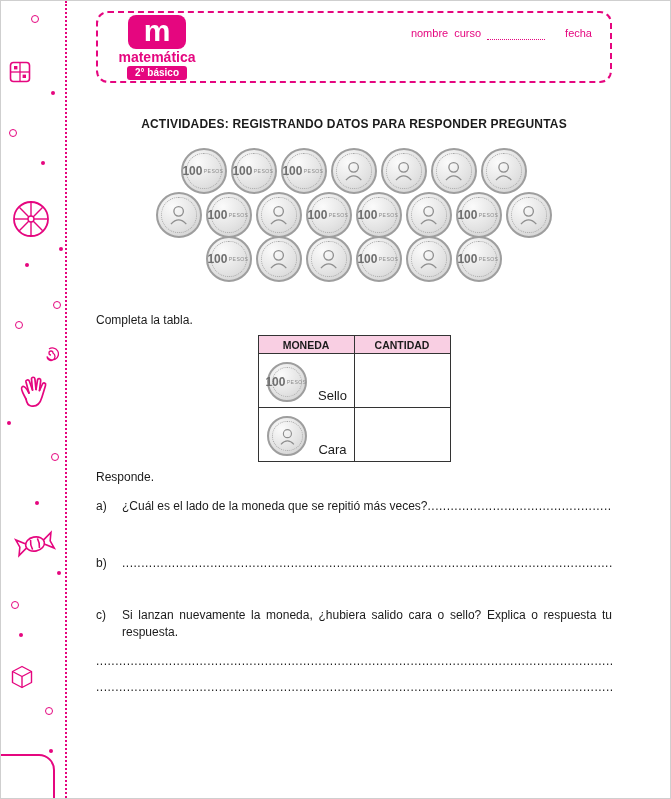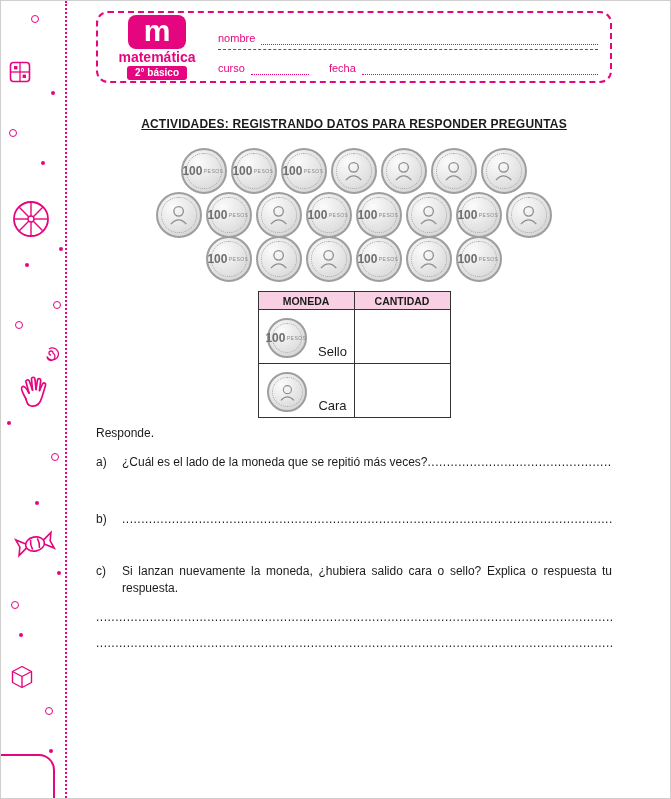--- a/index.html
+++ b/index.html
@@ -29,29 +29,29 @@
 
   
   .header-box{margin-top:10px;height:72px;border:2px dashed var(--pink);
     border-radius:12px;display:flex;padding:4px 12px 6px 8px;}
   .logo{width:102px;display:flex;flex-direction:column;align-items:center;margin-top:-2px;}
   .logo-m{width:58px;height:34px;background:var(--pink);border-radius:8px;
     color:#fff;font-weight:bold;font-size:30px;display:flex;align-items:center;justify-content:center;padding-bottom:3px;}
   .logo-name{color:var(--pink);font-weight:bold;font-size:14px;line-height:1.15;}
   .logo-level{background:var(--pink);color:#fff;font-size:10px;font-weight:bold;
     padding:1px 8px 2px;border-radius:3px;margin-top:1px;}
-  .fields{flex:1;display:flex;flex-direction:column;justify-content:flex-end;padding-left:10px;}
+  .fields{flex:1;display:flex;justify-content:flex-end;padding-left:10px;}
   .field-row{display:flex;align-items:flex-end;gap:6px;height:23px;}
   .field-label{color:var(--pink);font-size:11px;padding-bottom:1px;}
   .dotline{flex:1;border-bottom:1.6px dotted var(--pink);height:13px;}
   .dotline.short{flex:0 0 58px;}
   .field-divider{border-bottom:1.6px dashed var(--pink);margin:4px 0 2px;}
 
   
-  .title{margin-top:34px;text-align:center;font-weight:bold;font-size:12px;letter-spacing:.2px;text-decoration:underline;}
+  .title{margin-top:34px;text-align:center;font-weight:bold;font-size:12px;letter-spacing:.2px;}
   .activity-text{margin-top:17px;font-size:12px;line-height:1.38;text-align:justify;}
 
   
   .coins-block{margin-top:16px;}
   .coin-row{display:flex;justify-content:center;}
   .coin-row + .coin-row{margin-top:-4px;}
   .coin{display:inline-flex;align-items:center;justify-content:center;border-radius:50%;
     border:2px solid #9e9e9e;margin:1px 2px;
     background:radial-gradient(circle at 35% 30%,#fbfbfb,#e3e3e3 55%,#cccccc);}
   .coin-inner{width:84%;height:84%;border:1px dotted #a8a8a8;border-radius:50%;
@@ -357,20 +357,21 @@
           </span>
           <span class="coin" style="height: 46px; width: 46px;">
             <span class="coin-inner">
               <span class="coin-val">100</span>
               <span class="coin-cur">PESOS</span>
             </span>
           </span>
         </div>
       </div>
 
+    <div class="completa">Completa la tabla.</div>
     <table class="data-table">
       <thead>
         <tr>
           <th>MONEDA</th>
           <th>CANTIDAD</th>
         </tr>
       </thead>
       <tbody>
         <tr>
           <td>

